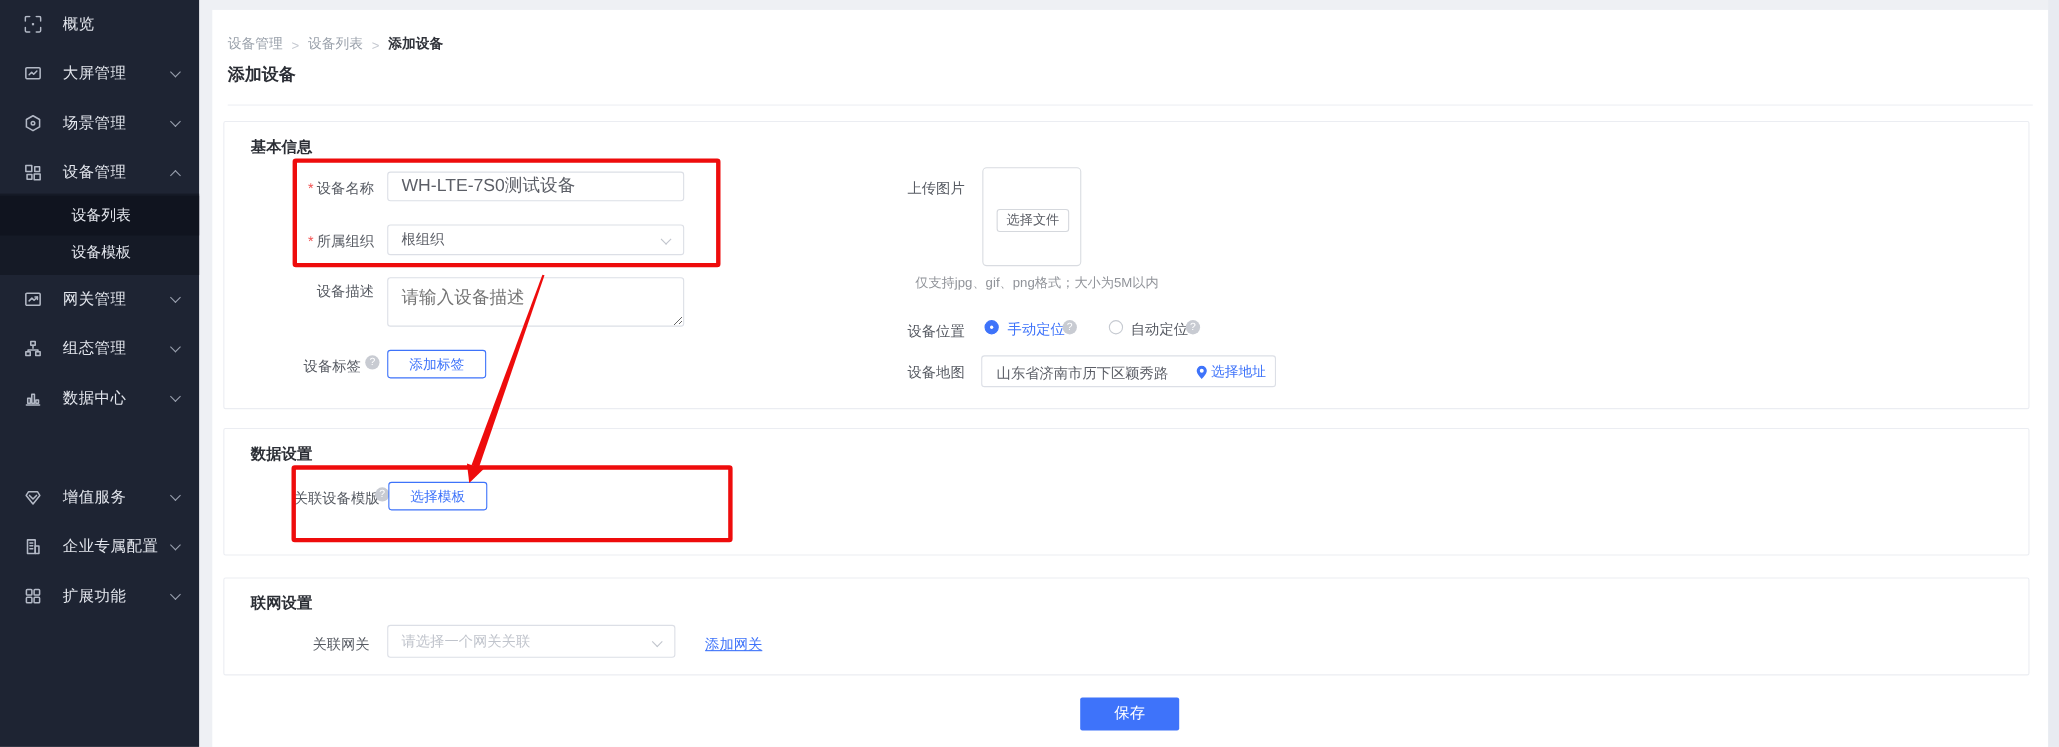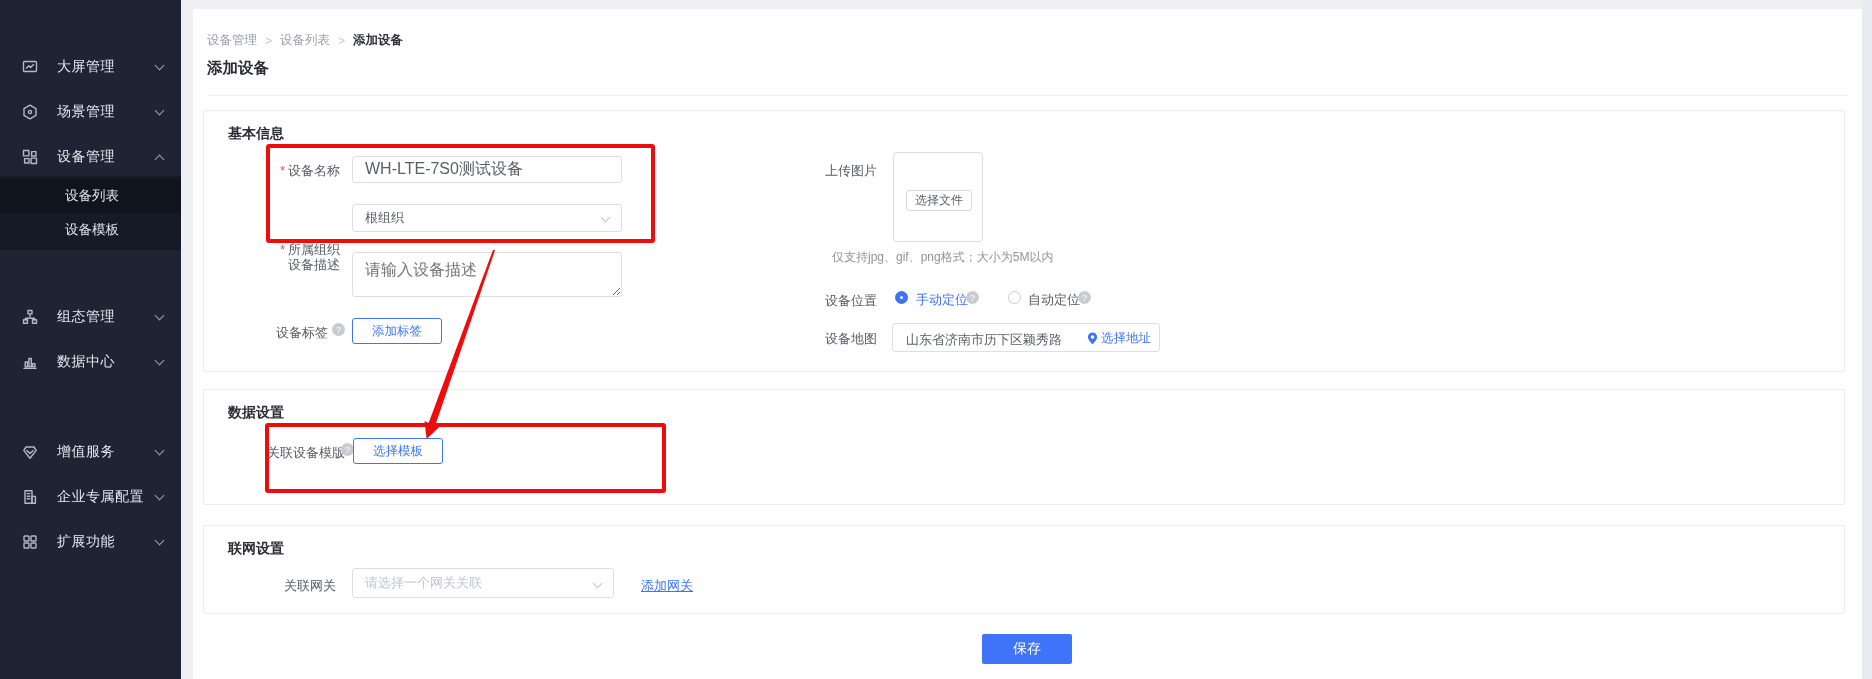--- a/index.html
+++ b/index.html
@@ -50,20 +50,29 @@
   .redbox { position:absolute; border:4px solid #ee0c0c; border-radius:3px; pointer-events:none; }
   
   #save-btn { position:absolute; left:982px; top:634px; width:90px; height:30px; background:#3e73fa; color:#fff;
     font-size:14px; border:none; border-radius:2px; cursor:pointer; display:flex; align-items:center; justify-content:center; }
   svg.lineicon { stroke:#b3b9c6; fill:none; stroke-width:1.4; stroke-linecap:round; stroke-linejoin:round; }
 </style>
 </head>
 <body>
 
 <nav id="sidebar">
+  <div class="side-item" style="top:4px">
+    <span class="sicon">
+      <svg class="lineicon" width="16" height="16" viewBox="0 0 16 16">
+          <path d="M1,5 V2.2 Q1,1 2.2,1 H5 M11,1 h2.8 Q15,1 15,2.2 V5 M15,11 v2.8 Q15,15 13.8,15 H11 M5,15 H2.2 Q1,15 1,13.8 V11"></path>
+          <rect x="7" y="7" width="2" height="2" fill="#b3b9c6" stroke="none"></rect>
+        </svg>
+    </span>
+    <span class="slabel">概览</span>
+  </div>
   <div class="side-item" style="top:49px">
     <span class="sicon">
       <svg class="lineicon" width="16" height="16" viewBox="0 0 16 16">
           <rect x="1.5" y="2.5" width="13" height="10" rx="1"></rect>
           <path d="M4.5,9 l2.3,-2.3 1.8,1.8 2.9,-2.9"></path>
         </svg>
     </span>
     <span class="slabel">大屏管理</span>
     <span class="chev"></span>
   </div>
@@ -92,20 +101,31 @@
 
   <div id="submenu">
     <div class="sub-item active" style="top:2px">
       <span class="slabel">设备列表</span>
     </div>
     <div class="sub-item" style="top:36px">
       <span class="slabel">设备模板</span>
     </div>
   </div>
 
+  <div class="side-item" style="top:254px">
+    <span class="sicon">
+      <svg class="lineicon" width="16" height="16" viewBox="0 0 16 16">
+          <rect x="1.5" y="2.5" width="13" height="11" rx="1"></rect>
+          <path d="M4.5,9.5 L7,7 l2,2 3,-3"></path>
+          <path d="M9.8,6 h2.2 v2.2"></path>
+        </svg>
+    </span>
+    <span class="slabel">网关管理</span>
+    <span class="chev"></span>
+  </div>
   <div class="side-item" style="top:299px">
     <span class="sicon">
       <svg class="lineicon" width="16" height="16" viewBox="0 0 16 16">
           <rect x="6" y="1.5" width="4" height="3.4"></rect>
           <rect x="1.5" y="10.8" width="4" height="3.4"></rect>
           <rect x="10.5" y="10.8" width="4" height="3.4"></rect>
           <path d="M8,4.9 V7.6 M3.5,10.8 V9.2 H12.5 V10.8"></path>
         </svg>
     </span>
     <span class="slabel">组态管理</span>
@@ -174,21 +194,21 @@
 
 <section class="card" style="top:110px; height:262px;padding-left:12px;">
   <h2 class="section-title">基本信息</h2>
 </section>
 
 <div class="abs flabel" style="left:230px; top:162px;">
   <span class="req">*</span><span>设备名称</span>
 </div>
 <input class="tinput" style="left: 352px; top: 156px; width: 270px; height: 27px;" value="WH-LTE-7S0测试设备">
 
-<div class="abs flabel" style="left:230px; top:211px;margin-top:30px;">
+<div class="abs flabel" style="left:230px; top:211px;">
   <span class="req">*</span><span>所属组织</span>
 </div>
 <div class="fakesel" style="left:352px; top:204px; width:270px; height:28px;">
   <span class="selval">根组织</span>
   <span class="selchev"></span>
 </div>
 
 <div class="abs flabel" style="left:230px; top:256px;">
   <span>设备描述</span>
 </div>

